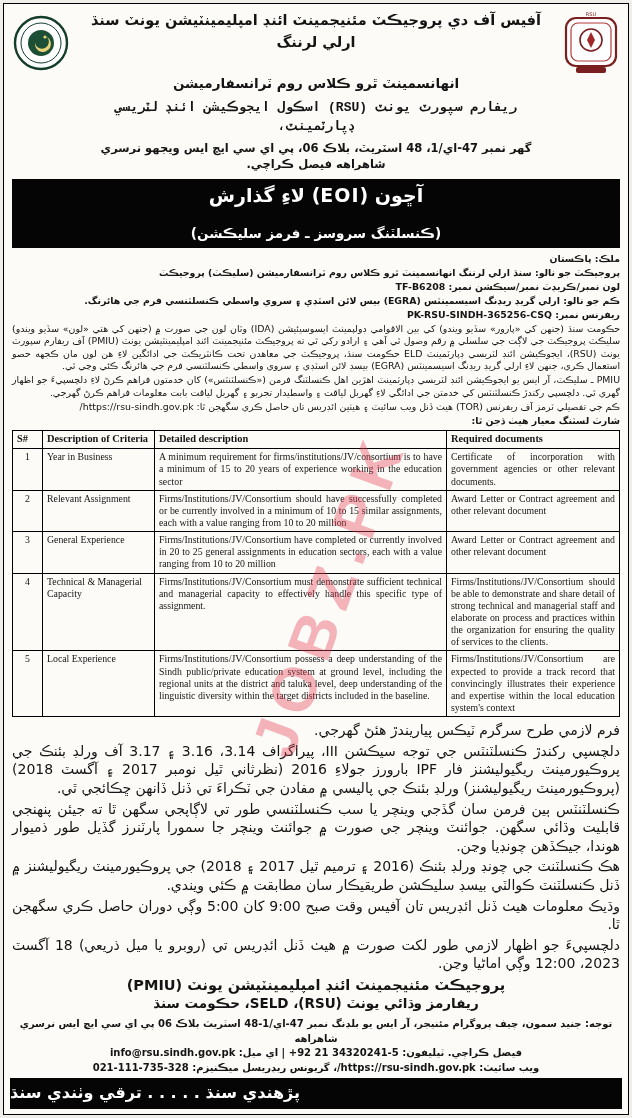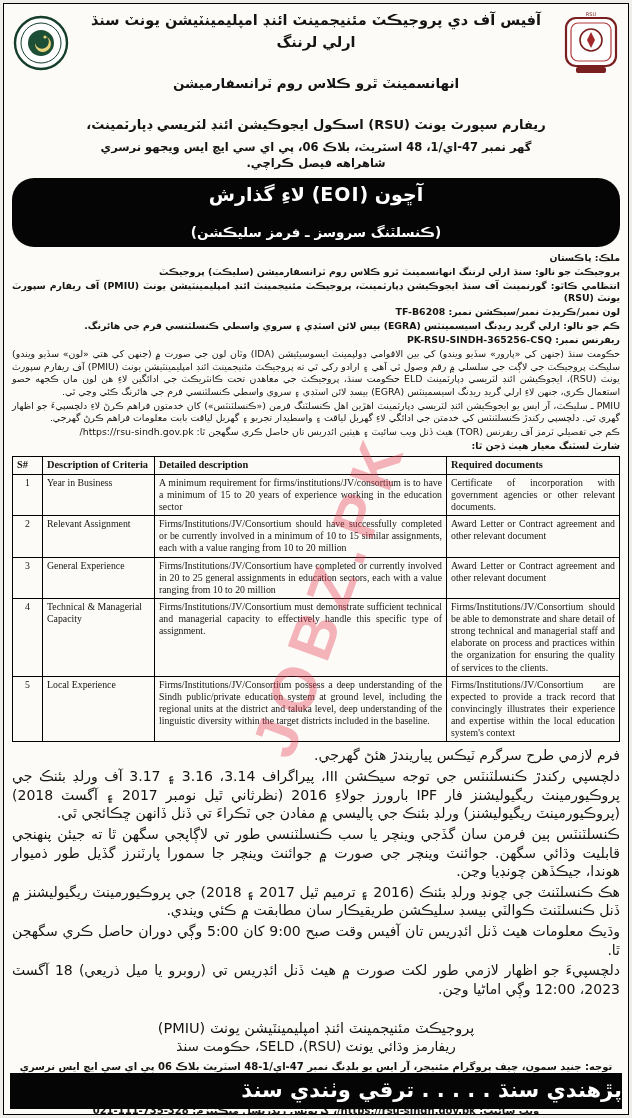--- a/index.html
+++ b/index.html
@@ -18,52 +18,52 @@
     border:1.6px solid #000;
     padding:6px 8px 4px 8px;
     overflow:hidden;
   }
   
   .header { display:flex; align-items:flex-start; gap:4px; }
   .logo { width:58px; height:66px; flex:0 0 auto; }
   .header-text { flex:1; text-align:center; font-weight:bold; }
   .h-line1 { font-size:14.5px; line-height:1.5; }
   .h-line2 { font-size:13.5px; line-height:1.4; margin-top:20px; }
-  .h-line3 { font-size:13px; line-height:1.4; margin-top:24px; }
+  .h-line3 { font-size:13px; line-height:1.4; margin-top:7px;font-family:Liberation Mono, monospace; }
   .h-line4 { font-size:11.5px; line-height:1.4; margin-top:4px; }
   
-  .banner { background:#050505; color:#fff; text-align:center; padding:5px 4px 7px; margin:7px 0 5px;border-radius:22px; }
+  .banner { background:#050505; color:#fff; text-align:center; padding:5px 4px 7px; margin:7px 0 5px; }
   .banner-title { font-size:19px; font-weight:bold; letter-spacing:1px; }
   .banner-sub { font-size:13.5px; font-weight:bold; margin-top:19px; letter-spacing:2px; }
   
   .intro { font-size:9.4px; line-height:1.33; text-align:justify; }
   .intro p { margin:1.5px 0; }
   .intro p.lbl { font-weight:600; }
   
   table { width:100%; border-collapse:collapse; margin:3px 0 4px; font-family:"Liberation Serif", serif; direction:ltr; }
   th, td { border:1px solid #000; padding:2px 4px; vertical-align:top; font-size:9.8px; line-height:1.24; text-align:left; }
   th { font-weight:bold; font-size:10.4px; }
   td.detail { text-align:justify; }
   td.docs { text-align:justify; }
   td.sno { text-align:center; }
   
   .notes { font-size:14px; line-height:1.33; text-align:justify; margin-top:2px; }
   .notes p { margin:2px 0; }
   
-  .signature { text-align:center; font-weight:normal; margin-top:22px; }
+  .signature { text-align:center; font-weight:bold; margin-top:4px; }
   .sig1 { font-size:14.5px; }
   .sig2 { font-size:13.5px; margin-top:2px; }
   
   .contact { font-size:10px; line-height:1.45; text-align:center; margin-top:6px; font-weight:600; }
   .refno { direction:ltr; text-align:left; font-size:10px; font-weight:bold; font-family:"Liberation Serif", serif; padding:1px 2px 0 0; }
   
   .footer-banner {
     position:absolute; left:6px; right:6px; bottom:5px;
-    background:#050505; color:#fff; text-align:right;
-    font-size:21px; font-weight:bold; letter-spacing:3px;
+    background:#050505; color:#fff; text-align:left;
+    font-size:16px; font-weight:bold; letter-spacing:3px;
     padding:5px 0 7px;
   }
   
   .watermark {
     position:absolute; left:115px; top:555px; width:420px;
     transform:rotate(-70deg);
     font-family:"Liberation Sans", sans-serif;
     font-size:62px; font-weight:bold; letter-spacing:10px;
     color:rgba(228,64,84,0.38);
     pointer-events:none; direction:ltr; text-align:center;
@@ -104,21 +104,20 @@
   </div>
 
   <div class="banner">
     <div class="banner-title">آڇون (EOI) لاءِ گذارش</div>
     <div class="banner-sub">(ڪنسلٽنگ سروسز ـ فرمز سليڪشن)</div>
   </div>
 
   <div class="intro" dir="rtl">
     <p class="lbl">ملڪ: پاڪستان</p>
     <p class="lbl">پروجيڪٽ جو نالو: سنڌ ارلي لرننگ انهانسمينٽ ٿرو ڪلاس روم ٽرانسفارميشن (سليڪٽ) پروجيڪٽ</p>
-    <p class="lbl">انتظامي ڪاٿو: گورنمينٽ آف سنڌ ايجوڪيشن ڊپارٽمينٽ، پروجيڪٽ مئنيجمينٽ ائنڊ امپليمينٽيشن يونٽ (PMIU) آف ريفارم سپورٽ يونٽ (RSU)</p>
     <p class="lbl">لون نمبر/ڪريڊٽ نمبر/سيڪشن نمبر: TF-B6208</p>
     <p class="lbl">ڪم جو نالو: ارلي گريڊ ريڊنگ اسيسمينٽس (EGRA) بيس لائن اسٽڊي ۽ سروي واسطي ڪنسلٽنسي فرم جي هائرنگ.</p>
     <p class="lbl">ريفرنس نمبر: PK-RSU-SINDH-365256-CSQ</p>
     <p>حڪومت سنڌ (جنهن کي «پارور» سڏيو ويندو) کي بين الاقوامي ڊولپمينٽ ايسوسيئيشن (IDA) وٽان لون جي صورت ۾ (جنهن کي هتي «لون» سڏيو ويندو) سليڪٽ پروجيڪٽ جي لاڳت جي سلسلي ۾ رقم وصول ٿي آهي ۽ ارادو رکي ٿي ته پروجيڪٽ مئنيجمينٽ ائنڊ امپليمينٽيشن يونٽ (PMIU) آف ريفارم سپورٽ يونٽ (RSU)، ايجوڪيشن ائنڊ لٽريسي ڊپارٽمينٽ ELD حڪومت سنڌ، پروجيڪٽ جي معاهدن تحت ڪانٽريڪٽ جي ادائگين لاءِ هن لون مان ڪجهه حصو استعمال ڪري، جنهن لاءِ ارلي گريڊ ريڊنگ اسيسمينٽس (EGRA) بيسڊ لائن اسٽڊي ۽ سروي واسطي ڪنسلٽنسي فرم جي هائرنگ ڪئي وڃي ٿي.</p>
     <p>PMIU ـ سليڪٽ، آر ايس يو ايجوڪيشن ائنڊ لٽريسي ڊپارٽمينٽ اهڙين اهل ڪنسلٽنگ فرمن («ڪنسلٽنٽس») کان خدمتون فراهم ڪرڻ لاءِ دلچسپيءَ جو اظهار گهري ٿي. دلچسپي رکندڙ ڪنسلٽنٽس کي خدمتن جي ادائگي لاءِ گهربل لياقت ۽ واسطيدار تجربو ۽ گهربل لياقت بابت معلومات فراهم ڪرڻ گهرجي.</p>
     <p>ڪم جي تفصيلي ٽرمز آف ريفرنس (TOR) هيٺ ڏنل ويب سائيٽ ۽ هيٺين ائڊريس تان حاصل ڪري سگهجن ٿا: https://rsu-sindh.gov.pk/</p>
     <p class="lbl">شارٽ لسٽنگ معيار هيٺ ڏجن ٿا:</p>
   </div>
 
   <table>

